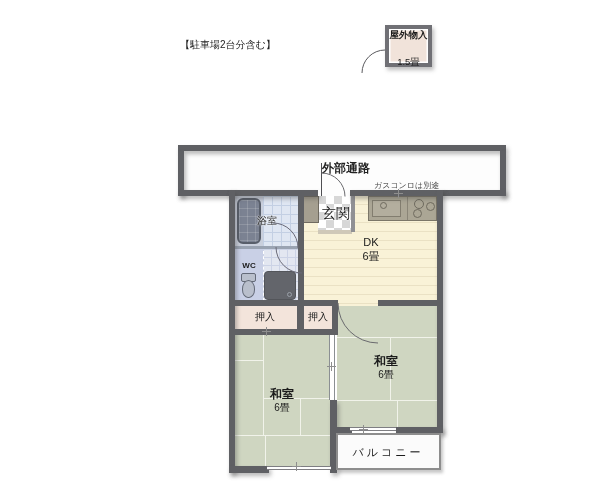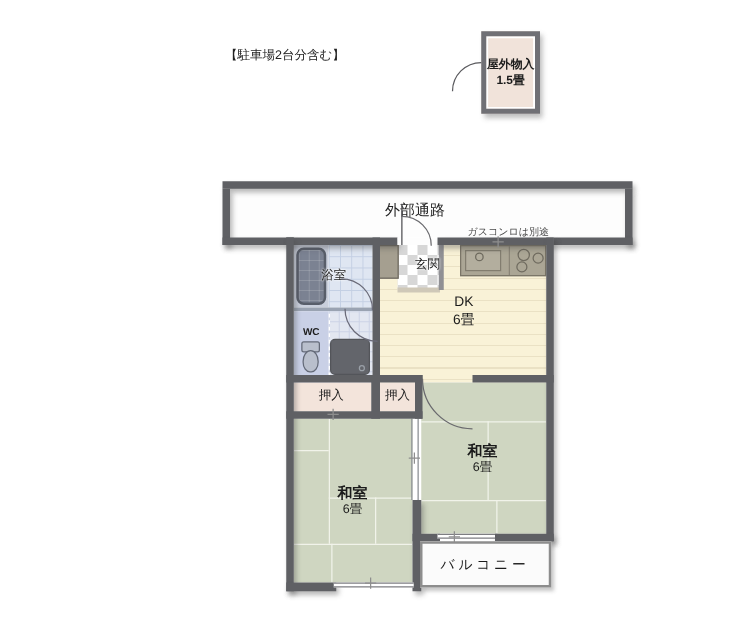--- a/index.html
+++ b/index.html
@@ -20,51 +20,51 @@
         background-size:9px 9px;}
   .tile2{background-color:#e3e7f1;
         background-image:linear-gradient(#ccd3e6 1px,transparent 1px),linear-gradient(90deg,#ccd3e6 1px,transparent 1px);
         background-size:8px 8px;}
   .checker{background:repeating-conic-gradient(#ffffff 0% 25%,#d7d7d7 0% 50%);background-size:16px 16px;}
   .winline{position:absolute;background:#fff;border-top:1px solid #7e7e82;border-bottom:1px solid #7e7e82;height:4px;box-sizing:border-box;}
   .tick{position:absolute;width:9px;height:9px;
         background:linear-gradient(#8e8e8e,#8e8e8e) center/9px 1px no-repeat,
                    linear-gradient(#8e8e8e,#8e8e8e) center/1px 9px no-repeat;}
   .circ{position:absolute;border:1.5px solid #6f6b5f;border-radius:50%;box-sizing:border-box;background:transparent;}
-  #storagebox{position:absolute;left:385px;top:25px;width:47px;height:66px;box-sizing:border-box;
+  #storagebox{position:absolute;left:385px;top:25px;width:47px;height:42px;box-sizing:border-box;
         border:4px solid #707075;background:var(--storage_fill,#f1e3da);
         box-shadow:inset 0 0 0 1.5px #fff,2px 3px 4px rgba(70,70,70,.35);
-        display:flex;flex-direction:column;align-items:center;justify-content:center;
+        display:flex;flex-direction:column;align-items:center;
         font-size:9.5px;font-weight:bold;color:#1b1b1b;text-align:center;}
   #balcony{position:absolute;left:336px;top:433px;width:105px;height:37px;box-sizing:border-box;
         border:2px solid #8d8d8d;background:#fbfbfb;box-shadow:2px 3px 3px rgba(70,70,70,.3);}
   #fusuma{position:absolute;left:329px;top:335px;width:6px;height:65px;box-sizing:border-box;
         border-left:1px solid #8b8f93;border-right:1px solid #8b8f93;}
   .dash{position:absolute;border-left:1px dashed #ffffff;width:0;}
   svg.overlay{position:absolute;left:0;top:0;pointer-events:none;}
 </style>
 </head>
 <body>
 
 <div id="stage">
 
   <div class="t" style="left:180px;top:39px;font-size:10px;">【駐車場2台分含む】</div>
 
   <div id="storagebox">
     <span>屋外物入</span>
-    <span style="font-weight:bold;">1.5畳</span>
+    <span style="font-weight:normal;margin-top:14px;">1.5畳</span>
   </div>
 
   <div class="f white" style="left:184px;top:151px;width:316px;height:39px;"></div>
   <div class="w sh" style="left:178px;top:145px;width:328px;height:6px;"></div>
   <div class="w sh" style="left:178px;top:151px;width:6px;height:45px;"></div>
   <div class="w sh" style="left:500px;top:151px;width:6px;height:45px;"></div>
   <div class="w sh" style="left:178px;top:190px;width:57px;height:6px;"></div>
   <div class="w sh" style="left:443px;top:190px;width:63px;height:6px;"></div>
-  <div class="t" style="left:308px;top:162px;font-size:12px;font-weight:normal;">外部通路</div>
+  <div class="t" style="left:322px;top:162px;font-size:12px;font-weight:bold;">外部通路</div>
   <div class="t" style="left:374px;top:181px;font-size:8px;color:#4a4a4a;">ガスコンロは別途</div>
 
   <div class="f dkfloor" style="left:304px;top:196px;width:133px;height:110px;"></div>
   <div class="f checker" style="left:318px;top:196px;width:34px;height:36px;"></div>
   <div class="f" style="left:318px;top:230px;width:34px;height:4px;background:#cfc8b8;"></div>
   <div class="f" style="left:351px;top:196px;width:4px;height:36px;background:#909094;"></div>
   <div class="f" style="left:303px;top:196px;width:16px;height:27px;background:#a59f90;border:1px solid #6f6a60;box-sizing:border-box;"></div>
 
   <div class="f" style="left:368px;top:196px;width:69px;height:25px;background:var(--counter,#aba695);border:1px solid #7b7668;box-sizing:border-box;"></div>
   <div class="f" style="left:372px;top:200px;width:29px;height:17px;background:#b3ae9e;border:1px solid #827d6f;box-sizing:border-box;"></div>
@@ -121,21 +121,21 @@
   <div class="w sh" style="left:229px;top:466px;width:40px;height:7px;"></div>
   <div class="winline" style="left:267px;top:466px;width:64px;"></div>
   <div class="w" style="left:330px;top:427px;width:22px;height:6px;"></div>
   <div class="winline" style="left:350px;top:427px;width:48px;"></div>
   <div class="w sh" style="left:396px;top:427px;width:47px;height:6px;"></div>
 
   <div id="balcony"></div>
 
   <div class="lab" style="left:246px;top:215px;width:42px;font-size:10px;text-shadow:0 0 2px #fff,0 0 2px #fff;">浴室</div>
   <div class="lab" style="left:238px;top:262px;width:22px;font-size:8px;font-weight:bold;">WC</div>
-  <div class="lab" style="left:320px;top:206px;width:32px;font-size:10px;text-shadow:0 0 2px #fff,0 0 2px #fff;text-align:right;">玄関</div>
+  <div class="lab" style="left:320px;top:206px;width:32px;font-size:14px;text-shadow:0 0 2px #fff,0 0 2px #fff;">玄関</div>
   <div class="lab" style="left:353px;top:236px;width:36px;font-size:11px;">DK</div>
   <div class="lab" style="left:353px;top:250px;width:36px;font-size:11px;">6畳</div>
   <div class="lab" style="left:244px;top:311px;width:42px;font-size:10px;">押入</div>
   <div class="lab" style="left:302px;top:311px;width:32px;font-size:10px;">押入</div>
   <div class="lab" style="left:258px;top:388px;width:48px;font-size:12px;font-weight:bold;">和室</div>
   <div class="lab" style="left:258px;top:402px;width:48px;font-size:10px;">6畳</div>
   <div class="lab" style="left:362px;top:355px;width:48px;font-size:12px;font-weight:bold;">和室</div>
   <div class="lab" style="left:362px;top:369px;width:48px;font-size:10px;">6畳</div>
   <div class="lab" style="left:345px;top:446px;width:86px;font-size:11px;letter-spacing:3px;font-family:Liberation Serif, serif;">バルコニー</div>
 

